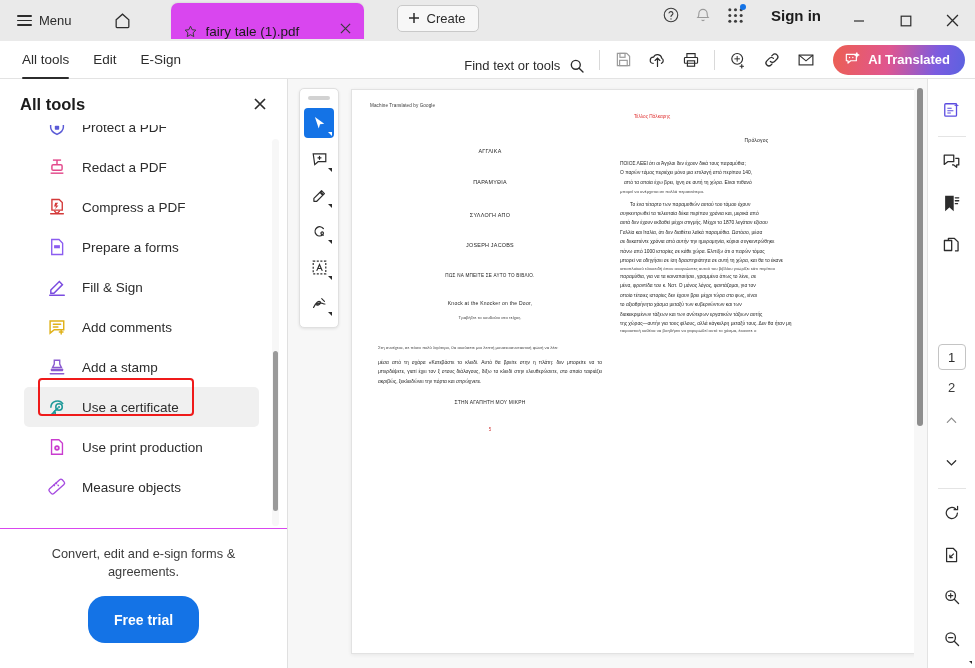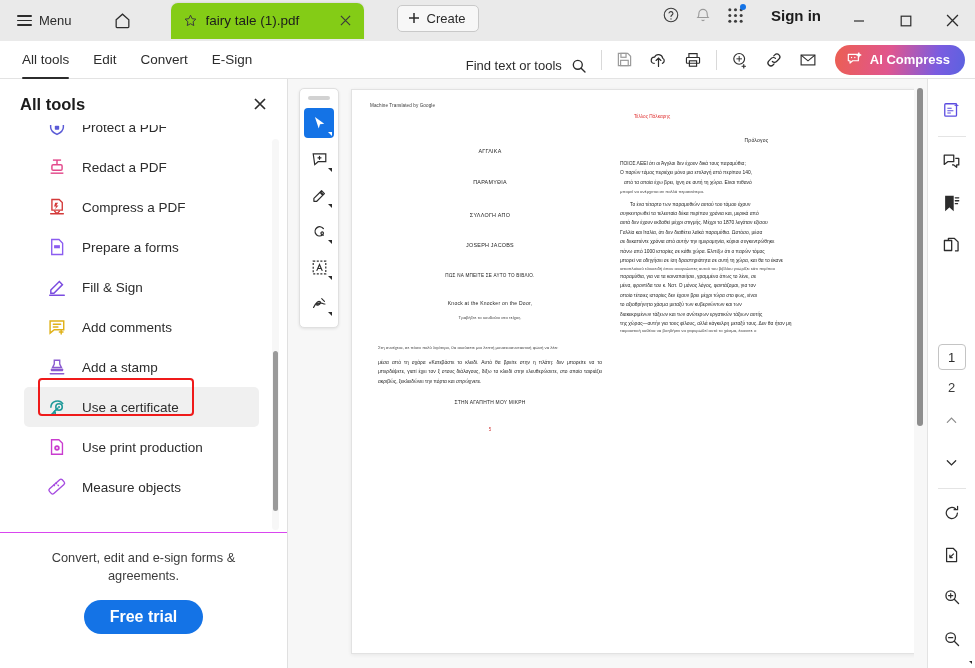--- a/index.html
+++ b/index.html
@@ -24,22 +24,22 @@
     border-radius:4px; cursor:pointer; font-size:13px; color:#2c2c2c;
   }
   .hamb { display:flex; flex-direction:column; gap:3px; width:15px; }
   .hamb i { display:block; height:1.6px; background:#2c2c2c; border-radius:1px; }
   .home-btn {
     width:34px; height:30px; display:flex; align-items:center; justify-content:center;
     border-radius:4px; cursor:pointer; margin-left:6px;
   }
 
   .tab {
-    position:relative; height:36px; min-width:193px; background:#84cc16;
-    border-radius:7px 7px 0 0; display:flex; align-items:center;
+    position:relative; height:36px; min-width:193px; background:#d946ef;
+    border-radius:7px 7px 0 0; display:flex; align-items:flex-end;
     padding:0 8px 0 12px; margin-left:11px; gap:8px;
     box-shadow: 0 -1px 2px rgba(0,0,0,.06);
   }
   .tab-title {
     font-size:13.5px; color:#1c1c1c; white-space:nowrap; flex:1;
     overflow:hidden; text-overflow:ellipsis;
   }
   .tab-close {
     width:20px; height:20px; display:flex; align-items:center; justify-content:center;
     border-radius:3px; cursor:pointer; color:#3b3b3b; font-size:14px; line-height:1;
@@ -142,23 +142,23 @@
   }
   .sb-thumb {
     position:absolute; left:1px; width:5px; top:212px; height:160px;
     background:#9a9a9a; border-radius:3px; cursor:pointer;
   }
   .sb-foot {
     border-top:1px solid #d946ef; padding:16px 20px 18px; text-align:center;
   }
   .sb-foot p { font-size:12.8px; color:#3c3c3c; line-height:1.45; }
   .trial-btn {
-    margin:14px auto 16px; display:block; background:#1473e6; color:#fff;
-    border:none; border-radius:17px; height:34px; padding:0 26px;
-    font-family:inherit; font-size:16px; font-weight:bold; cursor:pointer;
+    margin:14px auto 7px; display:block; background:#1473e6; color:#fff;
+    border:none; border-radius:17px; height:47px; padding:0 26px;
+    font-family:inherit; font-size:14px; font-weight:bold; cursor:pointer;
   }
 
   
   .viewer {
     position:absolute; top:79px; left:288px; width:639px; height:589px;
     background:#f7f7f7; overflow:hidden;
   }
   .vtools {
     position:absolute; left:11px; top:9px; width:40px;
     background:#fff; border:1px solid #e0e0e0; border-radius:5px;
@@ -317,23 +317,20 @@
 
   <div class="menubar">
     <div class="mtabs">
       <div class="mtab active">
           <span>All tools</span>
         </div>
       <div class="mtab">
           <span>Edit</span>
         </div>
       <div class="mtab">
-          <span>Convert</span>
-        </div>
-      <div class="mtab">
           <span>E-Sign</span>
         </div>
     </div>
 
     <div class="mb-right">
       <div class="find">
         <span>Find text or tools</span>
         <svg width="16" height="16" viewBox="0 0 20 20" fill="none" stroke="#2c2c2c" stroke-width="1.7">
           <circle cx="8.5" cy="8.5" r="5.6"></circle>
             <path d="M12.7 12.7 L17.5 17.5" stroke-linecap="round"></path>
@@ -383,21 +380,21 @@
         </svg>
       </div>
 
       <div class="ai-btn">
         <svg width="17" height="17" viewBox="0 0 22 22" fill="none" stroke="#fff" stroke-width="1.5" stroke-linejoin="round">
           <path d="M3 4.4h13v8.2H8.6L5.2 15.6v-3H3Z"></path>
           <path d="M16.6 2.4 17.3 4.4 19.3 5.1 17.3 5.8 16.6 7.8 15.9 5.8 13.9 5.1 15.9 4.4Z" fill="#fff"></path>
           <circle cx="7.2" cy="8.5" r=".9" fill="#fff" stroke="none"></circle>
             <circle cx="11.4" cy="8.5" r=".9" fill="#fff" stroke="none"></circle>
         </svg>
-        <span>AI Compress</span>
+        <span>AI Translated</span>
       </div>
     </div>
   </div>
 
   <div class="sidebar">
     <div class="sb-head">
       <span class="sb-title">All tools</span>
       <div class="sb-close">
         <svg width="12" height="12" viewBox="0 0 12 12" stroke="#2c2c2c" stroke-width="1.7">
             <path d="M1 1 L11 11 M11 1 L1 11"></path>

